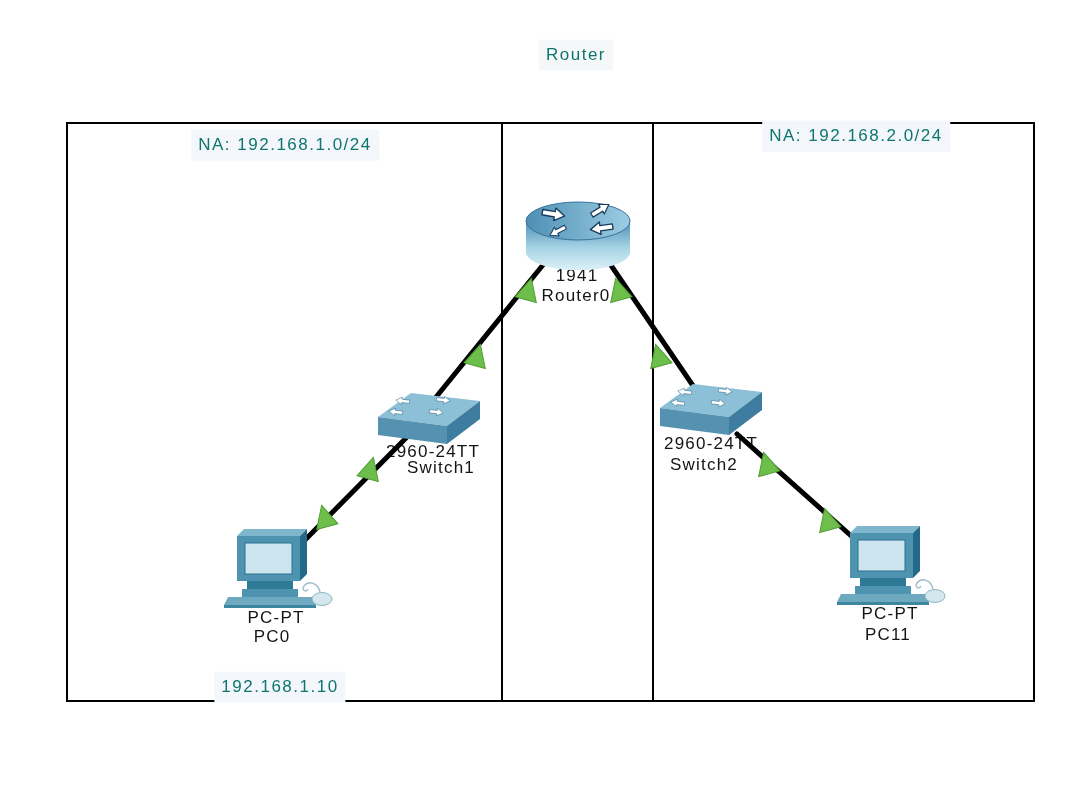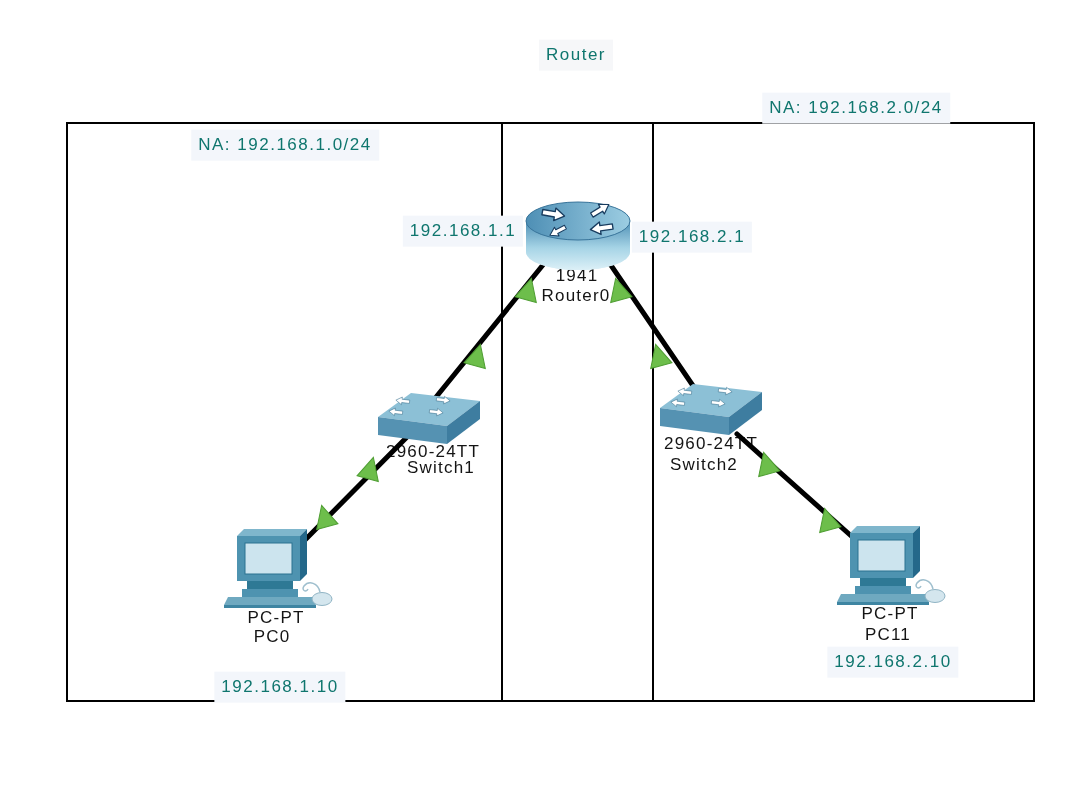--- a/index.html
+++ b/index.html
@@ -108,19 +108,16 @@
     <polygon points="0,-13 -11,9 11,9" transform="translate(659,357) rotate(-15)"></polygon>
     <polygon points="0,-13 -11,9 11,9" transform="translate(370,470) rotate(15)"></polygon>
     <polygon points="0,-13 -11,9 11,9" transform="translate(325,518) rotate(-15)"></polygon>
     <polygon points="0,-13 -11,9 11,9" transform="translate(767,465) rotate(-15)"></polygon>
     <polygon points="0,-13 -11,9 11,9" transform="translate(828,521) rotate(-15)"></polygon>
   </g>
 </svg>
 
   <div class="note plain" style="left:576px;top:55px;">Router</div>
   <div class="note" style="left:285px;top:131px;margin-top:14px;">NA: 192.168.1.0/24</div>
-  <div class="note" style="left:856px;top:108px;">NA: 192.168.2.0/24</div>
-  <div class="note" style="left:463px;top:231px;">192.168.1.1</div>
-  <div class="note" style="left:692px;top:237px;">192.168.2.1</div>
+  <div class="note" style="left:856px;top:136px;">NA: 192.168.2.0/24</div>
   <div class="note" style="left:280px;top:661px;margin-top:26px;">192.168.1.10</div>
-  <div class="note" style="left:893px;top:662px;">192.168.2.10</div>
 
 </div>
 
 </body></html>

